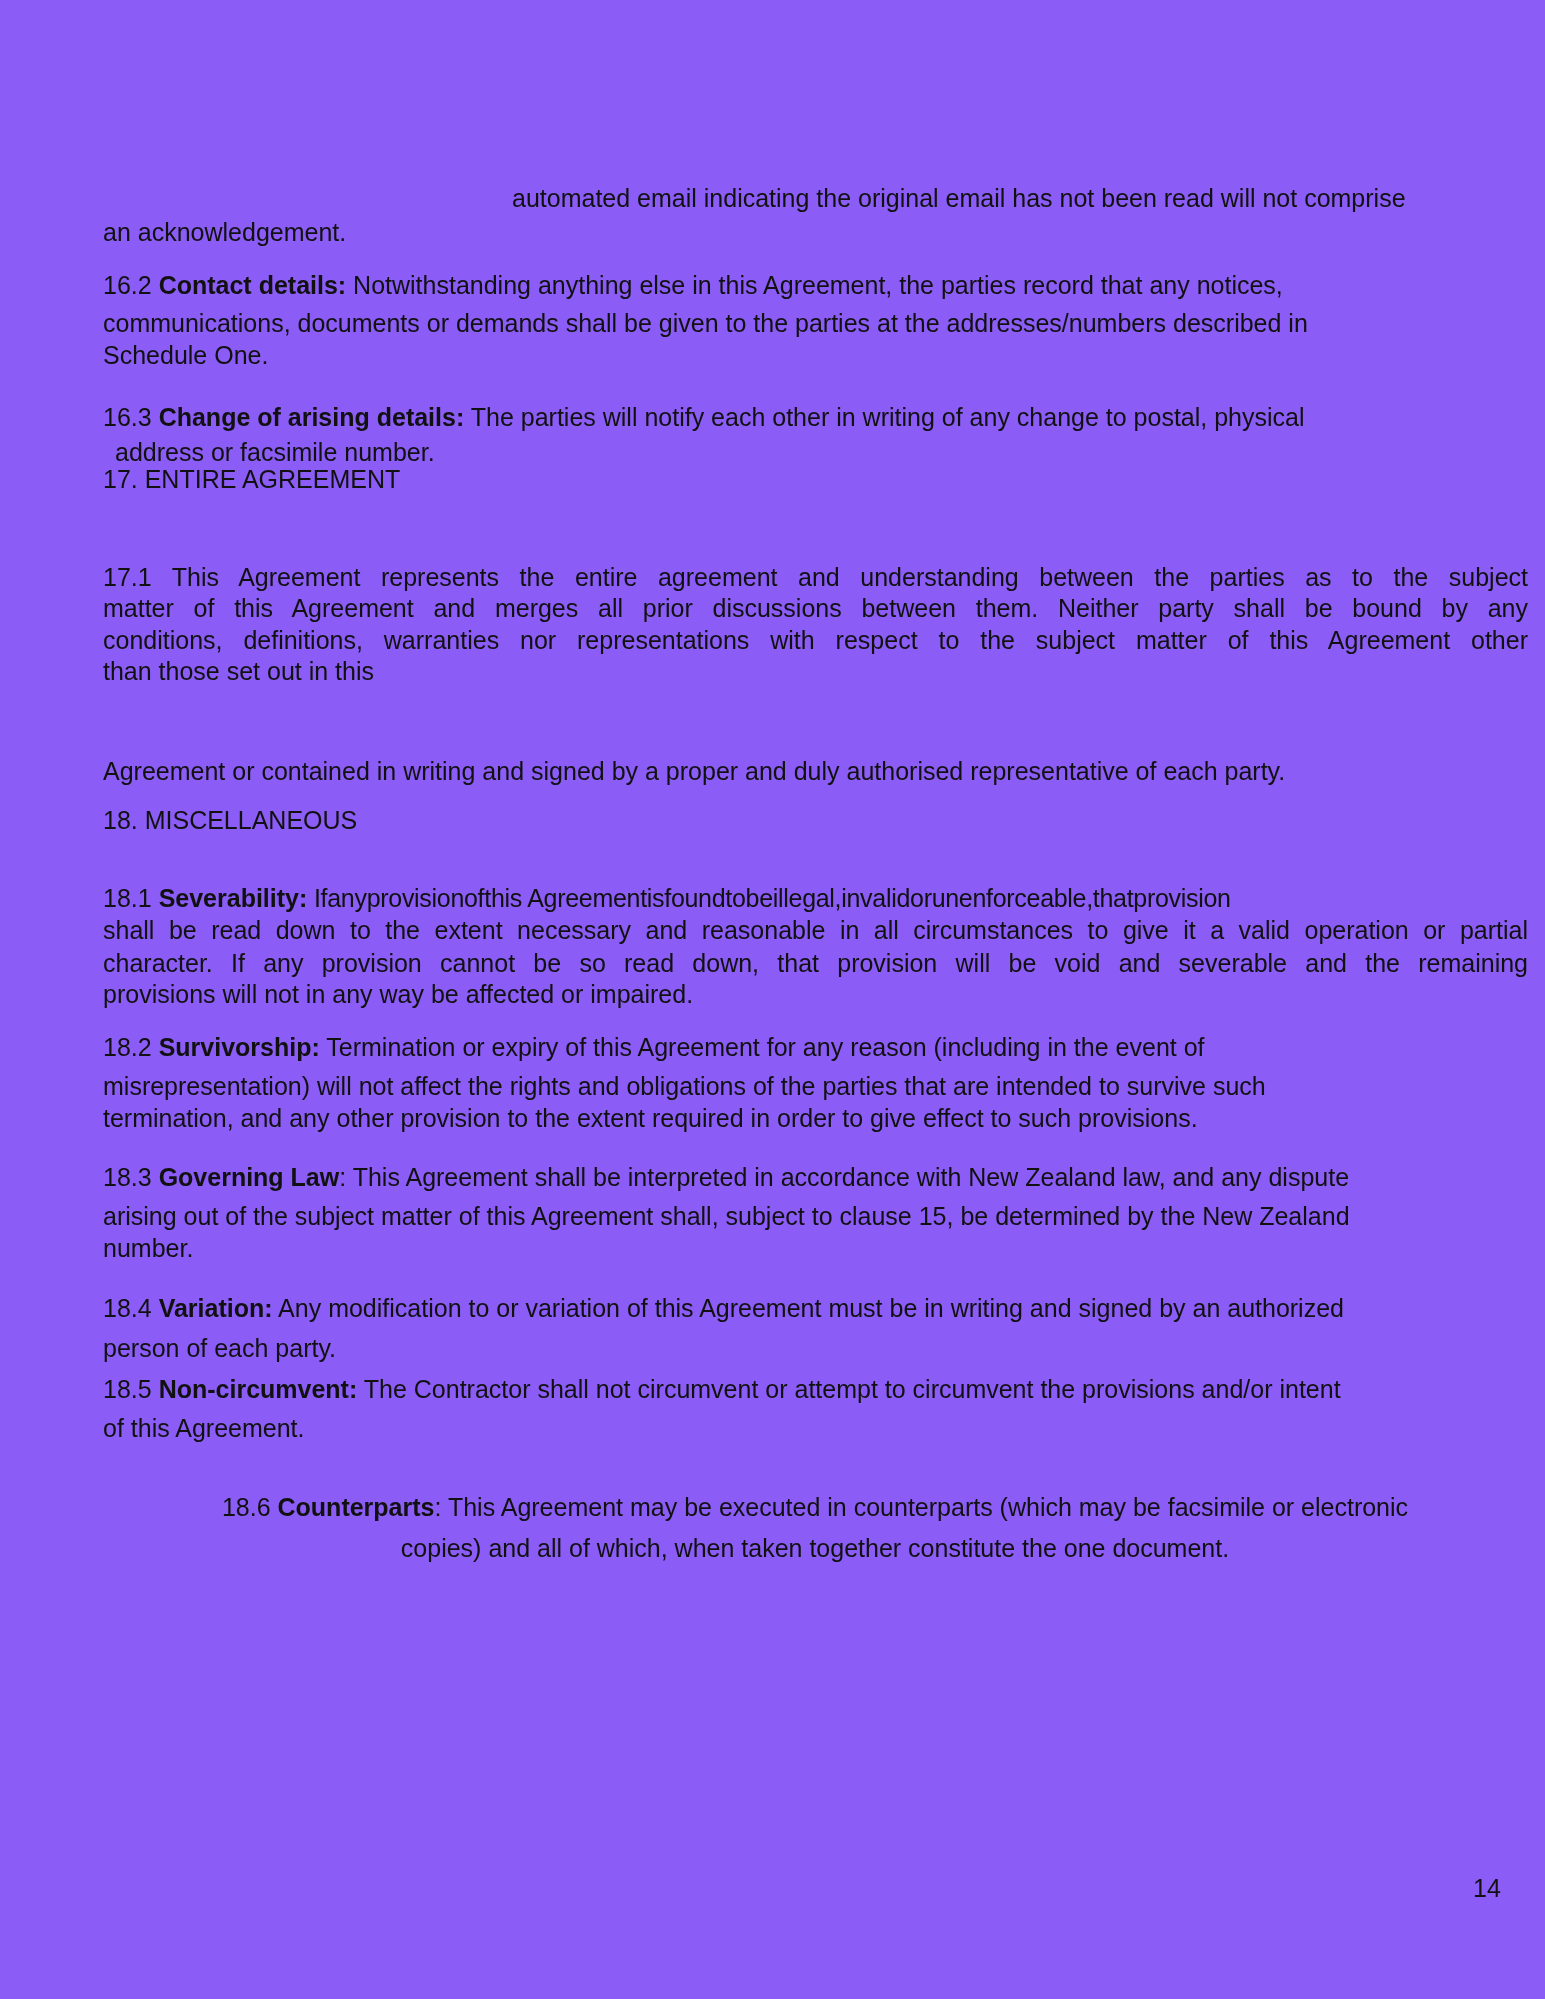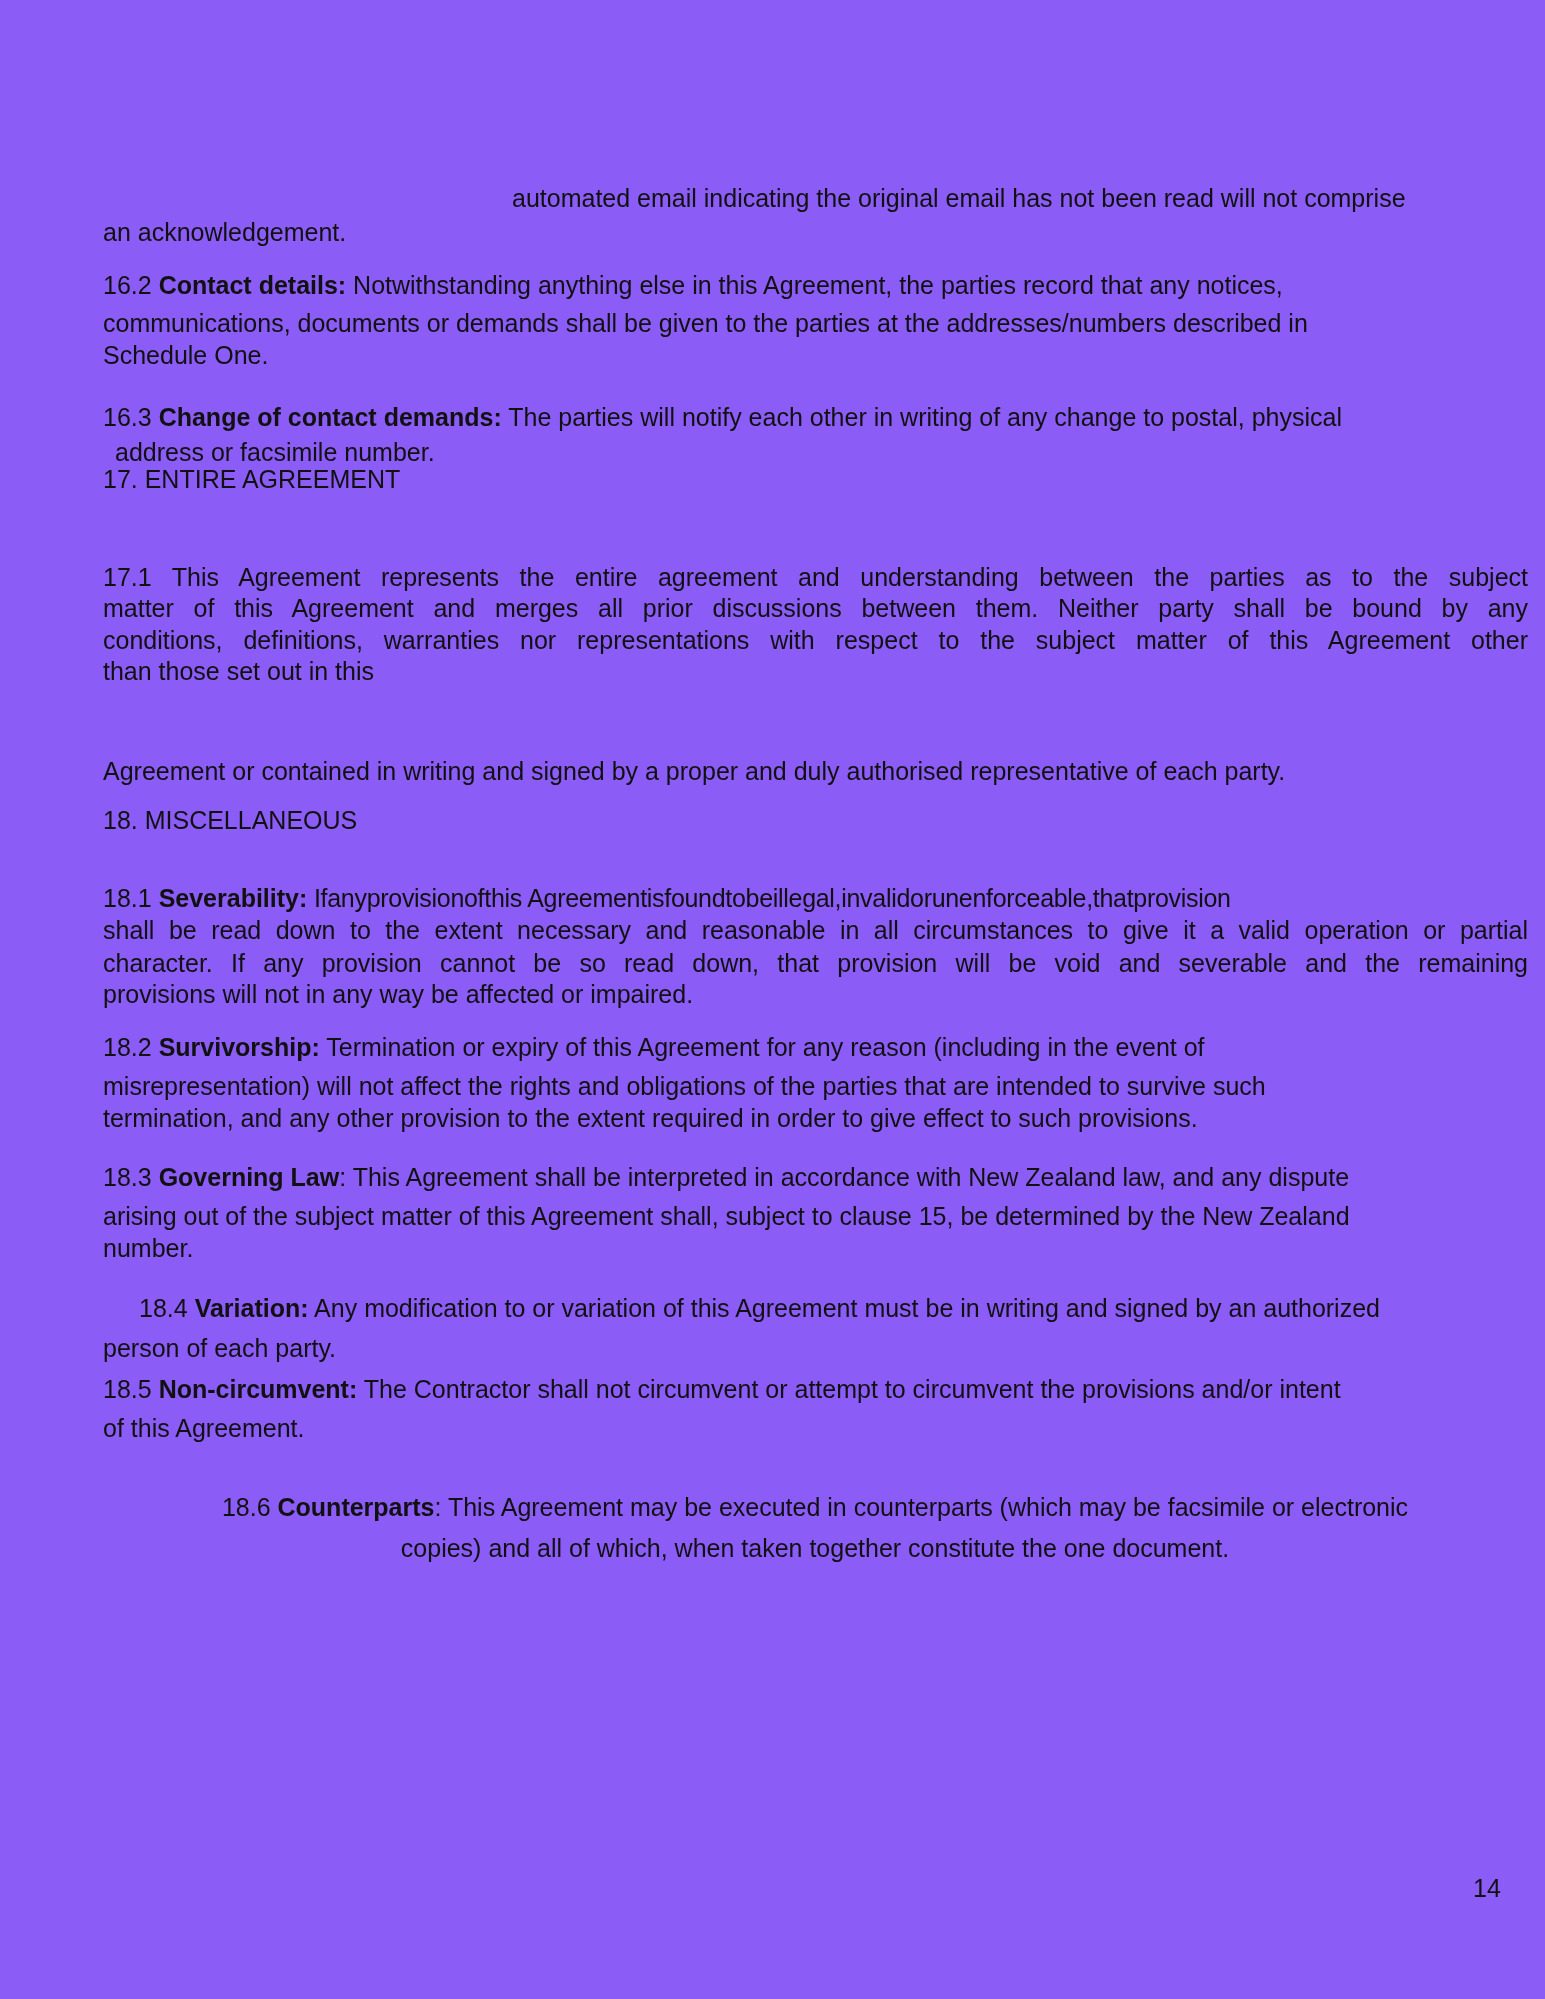--- a/index.html
+++ b/index.html
@@ -35,21 +35,21 @@
 
   <div class="ln" style="left:103px; top:273px;">
     <span>16.2</span>
     <b>Contact details:</b><span> Notwithstanding anything else in this Agreement, the parties record that any notices,</span>
   </div>
   <div class="ln" style="left:103px; top:311px;">communications, documents or demands shall be given to the parties at the addresses/numbers described in</div>
   <div class="ln" style="left:103px; top:343px;">Schedule One.</div>
 
   <div class="ln" style="left:103px; top:405px;">
     <span>16.3</span>
-    <b>Change of contact demands:</b><span> The parties will notify each other in writing of any change to postal, physical</span>
+    <b>Change of arising details:</b><span> The parties will notify each other in writing of any change to postal, physical</span>
   </div>
   <div class="ln" style="left:103px; top:440px;margin-left:12px;">address or facsimile number.</div>
 
   <div class="ln heading" style="left:103px; top:467px;">17. ENTIRE AGREEMENT</div>
 
   <div class="ln just" style="top:565px;">17.1 This Agreement represents the entire agreement and understanding between the parties as to the subject</div>
   <div class="ln just" style="top:596px;">matter of this Agreement and merges all prior discussions between them. Neither party shall be bound by any</div>
   <div class="ln just" style="top:628px;">conditions, definitions, warranties nor representations with respect to the subject matter of this Agreement other</div>
   <div class="ln" style="left:103px; top:659px;">than those set out in this</div>
   <div class="ln" style="left:103px; top:759px;">Agreement or contained in writing and signed by a proper and duly authorised representative of each party.</div>
@@ -71,21 +71,21 @@
   <div class="ln" style="left:103px; top:1074px;">misrepresentation) will not affect the rights and obligations of the parties that are intended to survive such</div>
   <div class="ln" style="left:103px; top:1106px;">termination, and any other provision to the extent required in order to give effect to such provisions.</div>
 
   <div class="ln" style="left:103px; top:1165px;">
     <span>18.3</span>
     <b>Governing Law</b><span>: This Agreement shall be interpreted in accordance with New Zealand law, and any dispute</span>
   </div>
   <div class="ln" style="left:103px; top:1204px;">arising out of the subject matter of this Agreement shall, subject to clause 15, be determined by the New Zealand</div>
   <div class="ln" style="left:103px; top:1236px;">number.</div>
 
-  <div class="ln" style="left:103px; top:1296px;margin-left:36px;">
+  <div class="ln" style="left:103px; top:1296px;">
     <span>18.4</span>
     <b>Variation:</b><span> Any modification to or variation of this Agreement must be in writing and signed by an authorized</span>
   </div>
   <div class="ln" style="left:103px; top:1336px;">person of each party.</div>
 
   <div class="ln" style="left:103px; top:1377px;">
     <span>18.5</span>
     <b>Non-circumvent:</b><span> The Contractor shall not circumvent or attempt to circumvent the provisions and/or intent</span>
   </div>
   <div class="ln" style="left:103px; top:1416px;">of this Agreement.</div>

